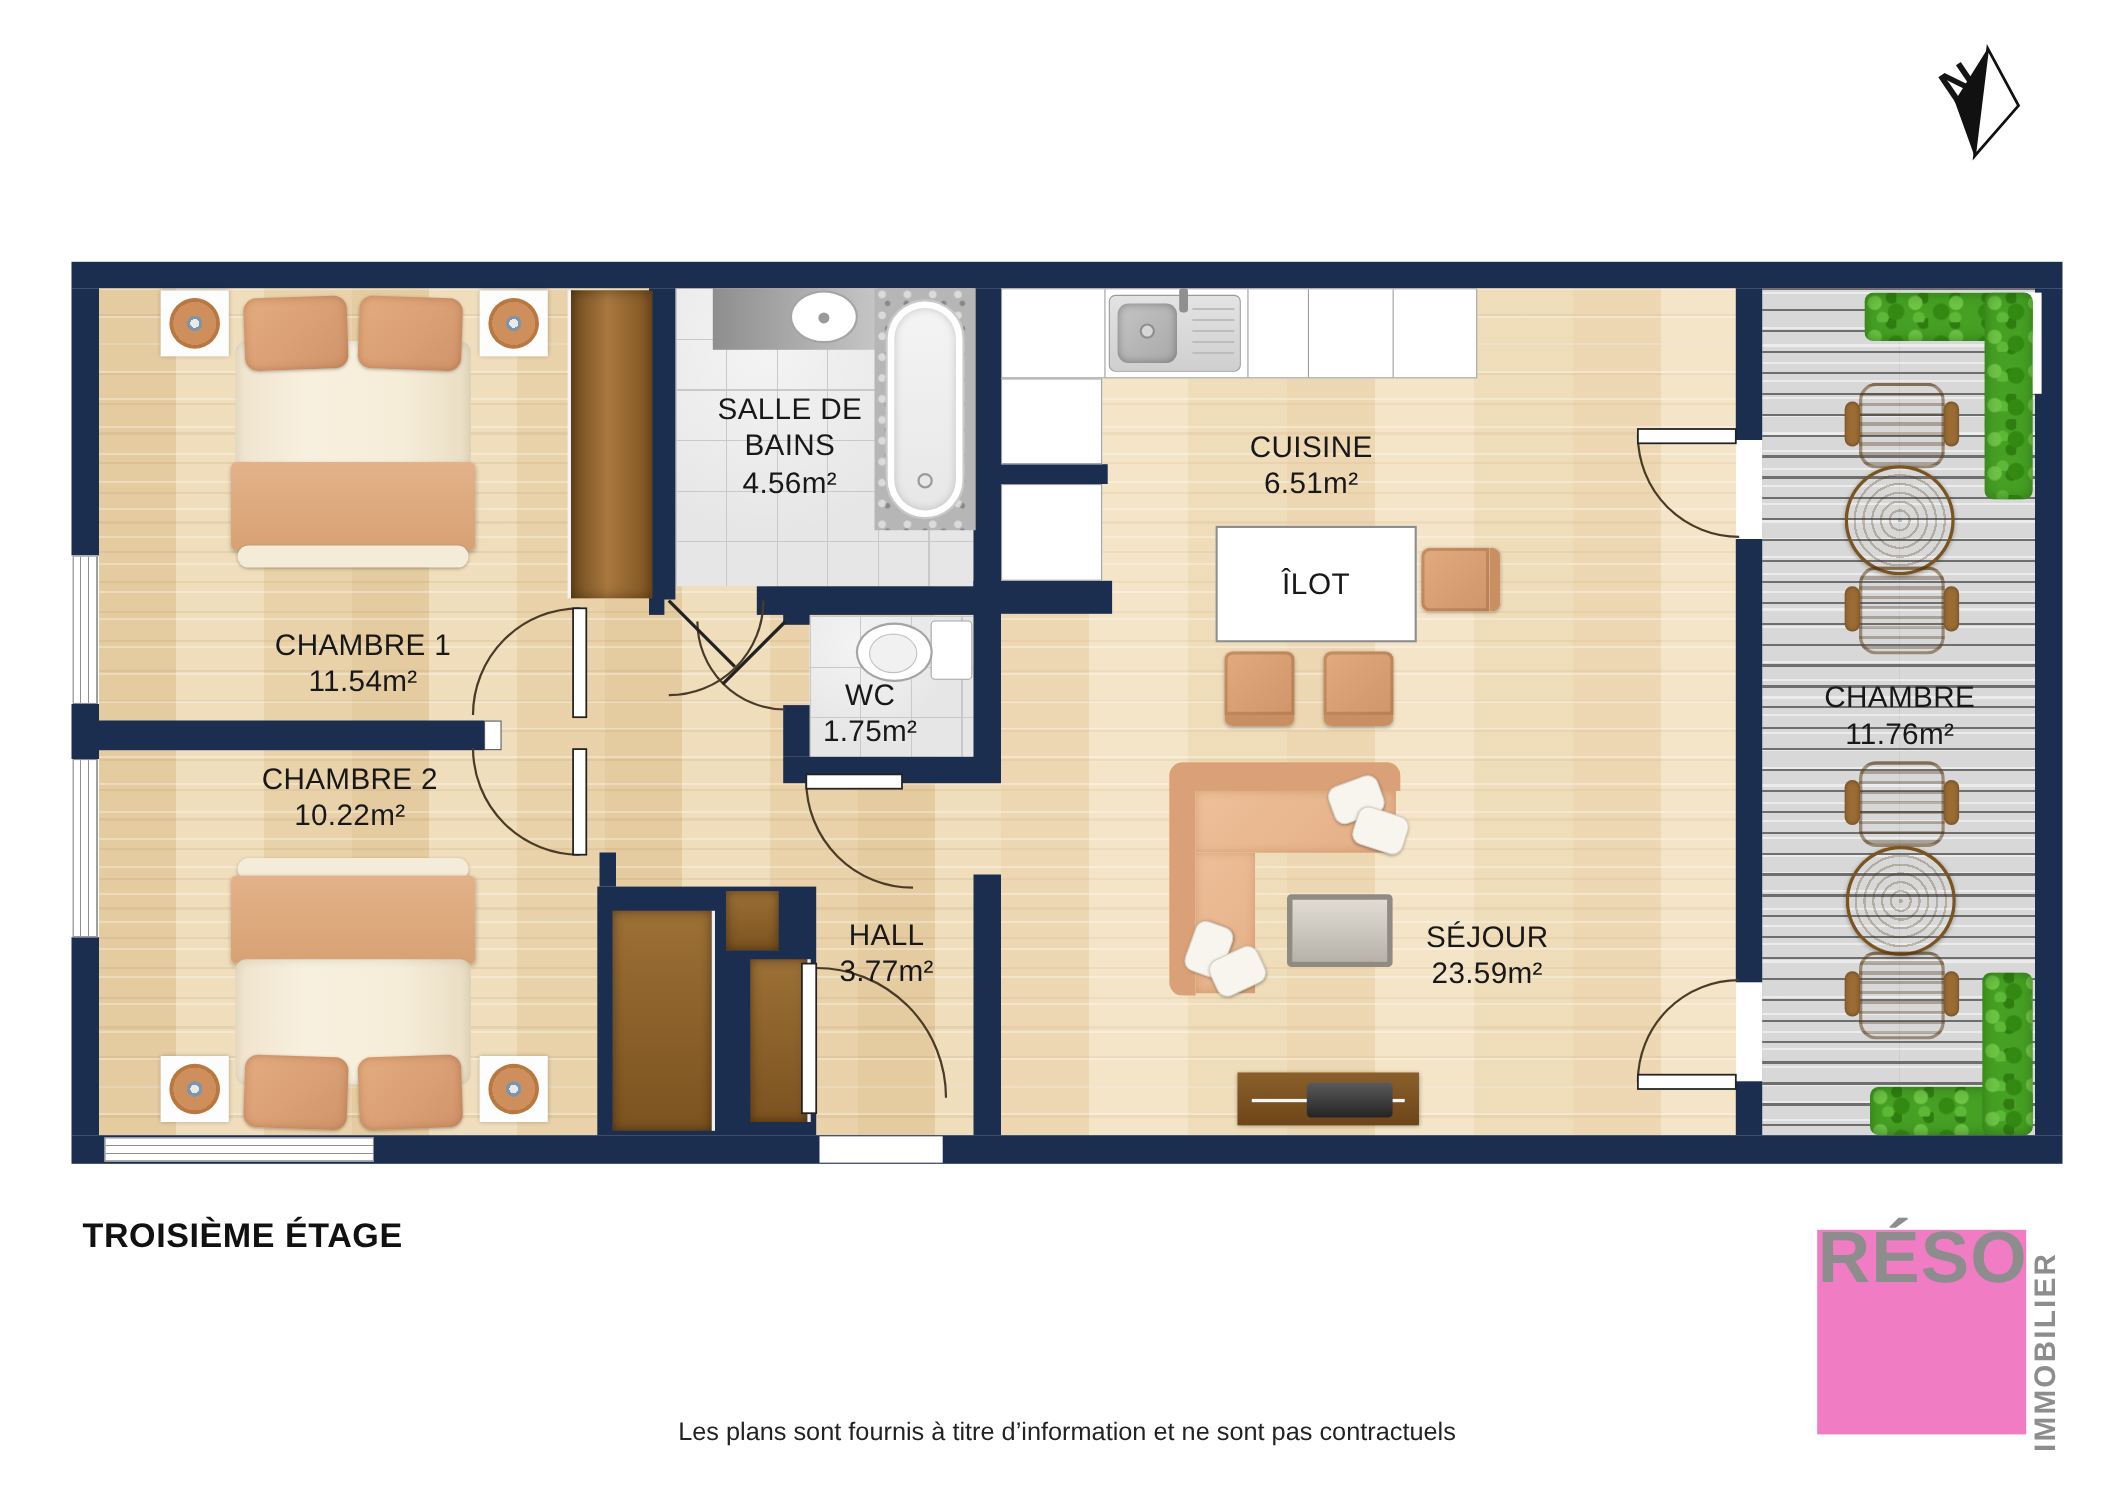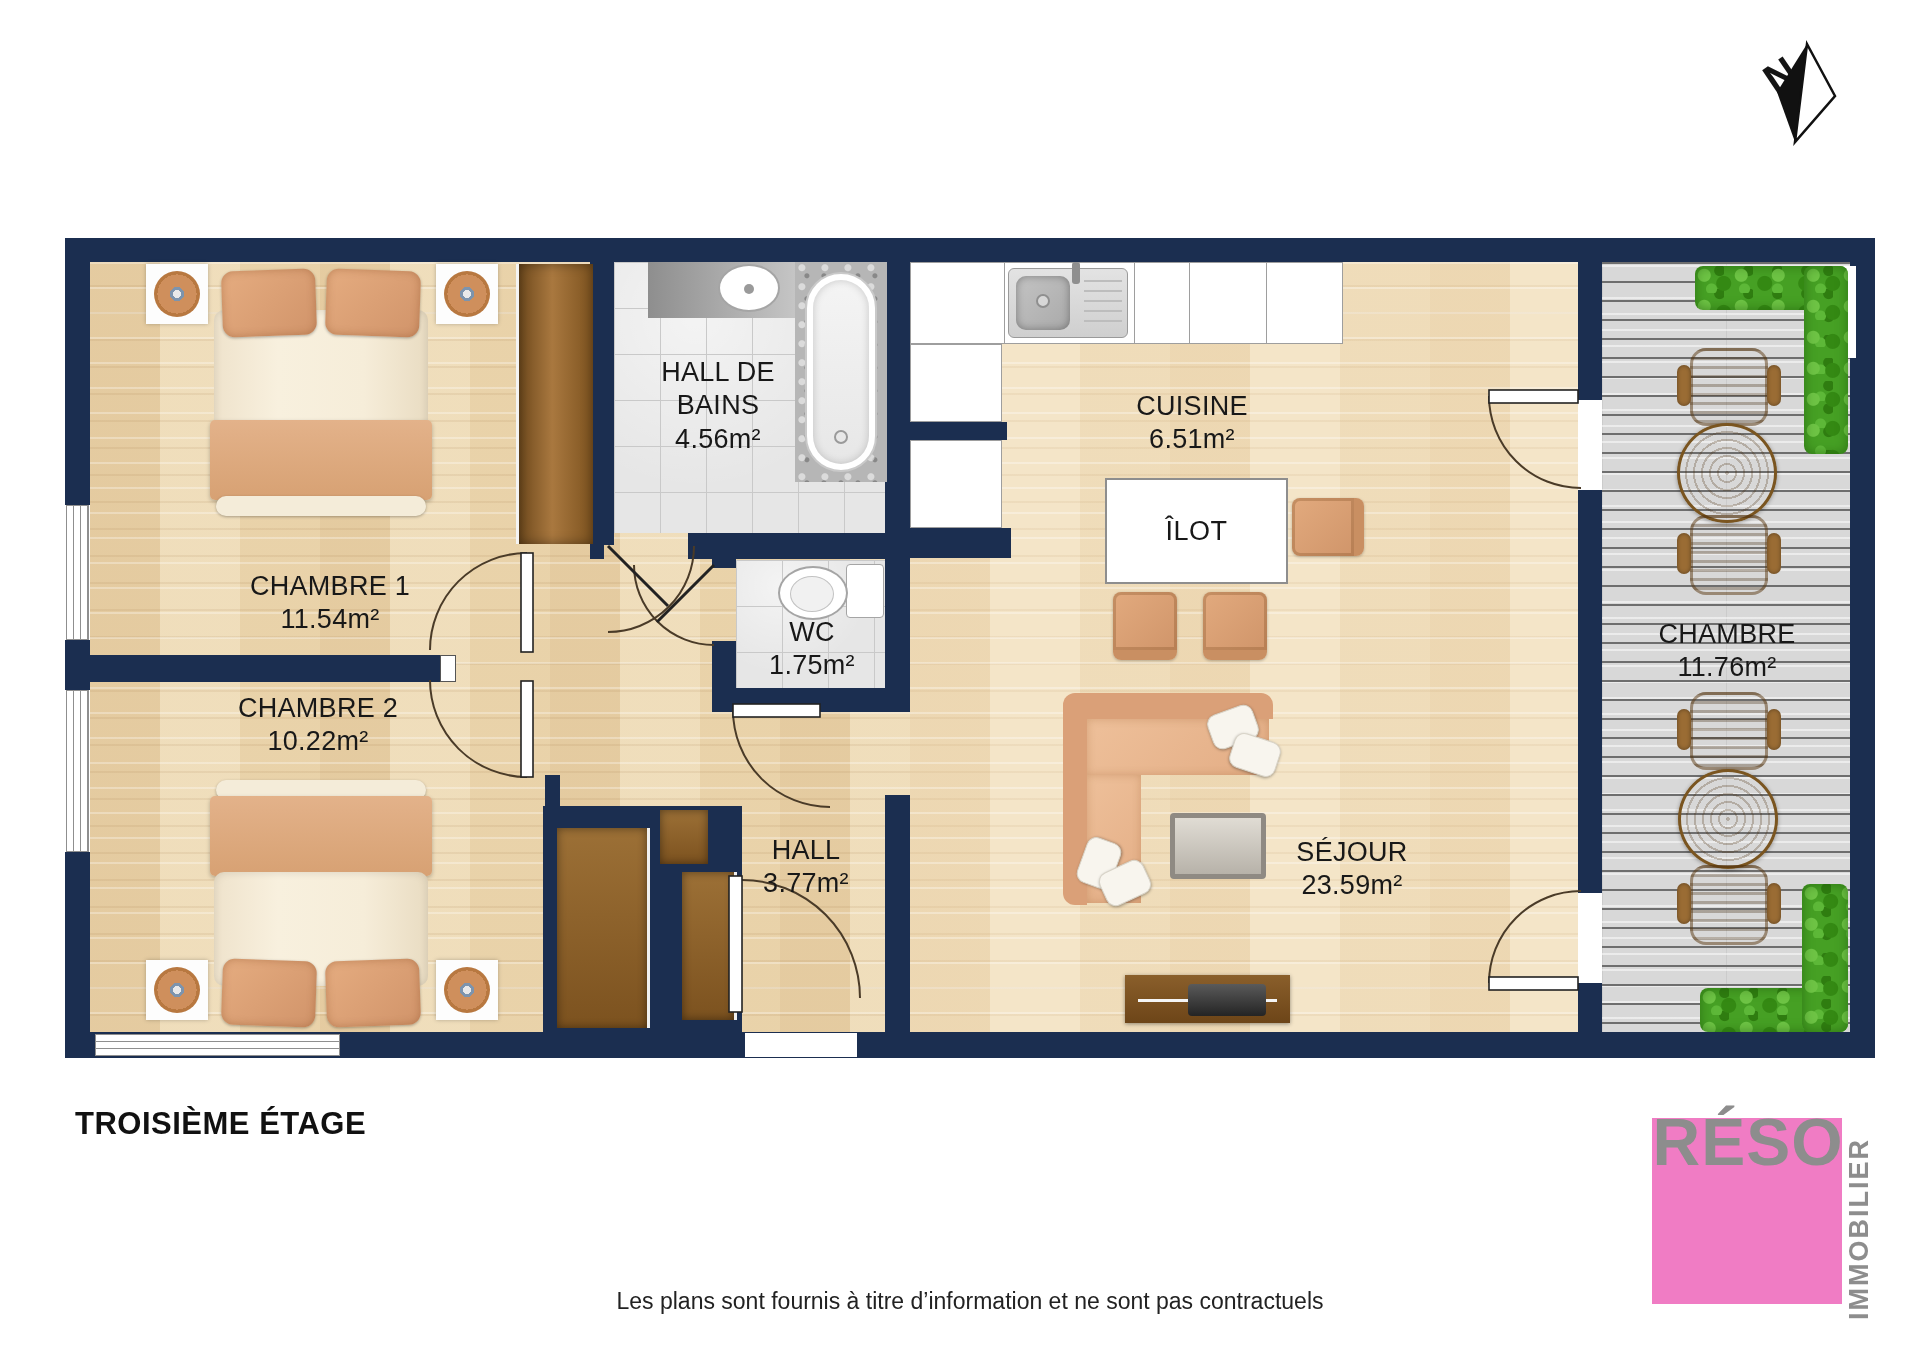--- a/index.html
+++ b/index.html
@@ -258,24 +258,24 @@
 
   <div class="room-label" style="left:210px;top:570px;width:240px">
     <div>CHAMBRE 1</div>
     <div>11.54m²</div>
   </div>
   <div class="room-label" style="left:198px;top:692px;width:240px">
     <div>CHAMBRE 2</div>
     <div>10.22m²</div>
   </div>
   <div class="room-label" style="left:633px;top:356px;width:170px">
-    <div>HALL DE BAINS</div>
+    <div>SALLE DE BAINS</div>
     <div>4.56m²</div>
   </div>
-  <div class="room-label" style="left:752px;top:616px;width:120px">
+  <div class="room-label" style="left:731px;top:616px;width:120px">
     <div>WC</div>
     <div>1.75m²</div>
   </div>
   <div class="room-label" style="left:716px;top:834px;width:180px">
     <div>HALL</div>
     <div>3.77m²</div>
   </div>
   <div class="room-label" style="left:1072px;top:390px;width:240px">
     <div>CUISINE</div>
     <div>6.51m²</div>

